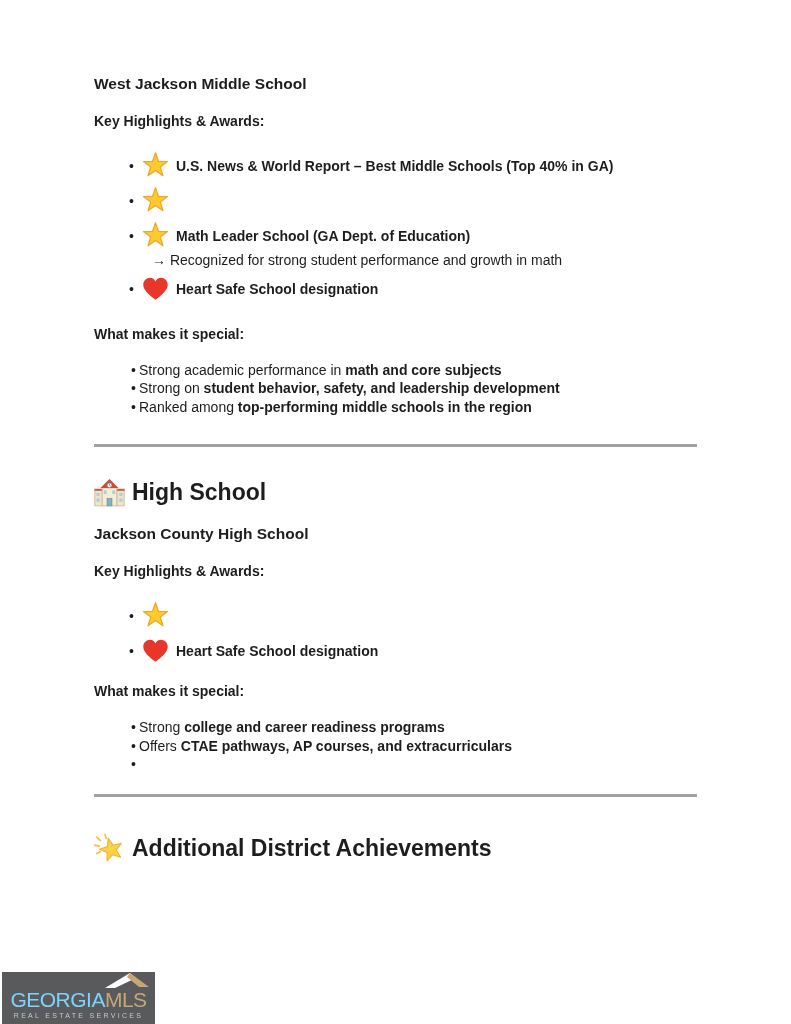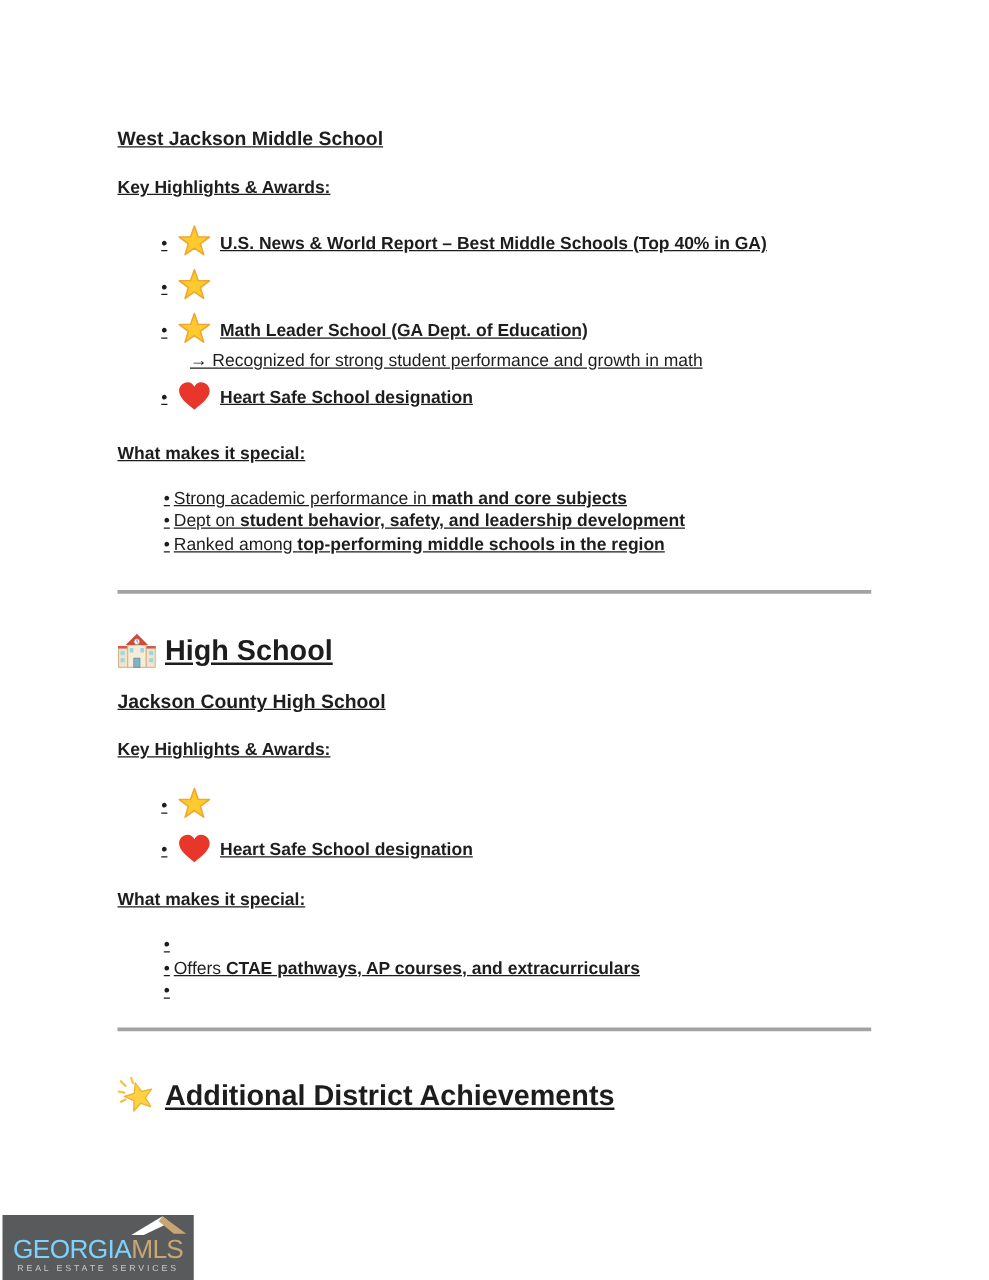--- a/index.html
+++ b/index.html
@@ -1,21 +1,21 @@
 <!DOCTYPE html>
 <html><head>
 <meta charset="utf-8">
 <style>
   html,body { margin:0; padding:0; background:#ffffff; }
   .page {
     width:791px; height:1024px; position:relative; overflow:hidden;
     background:#ffffff; color:#1d1d1d;
     font-family:"Liberation Sans", sans-serif;
   }
-  .content { padding:104px 94px 0 94px;text-decoration:underline; }
+  .content { padding:76px 94px 0 94px; }
 
   .school-name { font-size:15.5px; font-weight:bold; line-height:16px; margin:0 0 21px 0; }
   .sub-heading  { font-size:14px;  font-weight:bold; line-height:16px; margin:0; }
   .mt-20 { margin-top:20px; } .mt-15 { margin-top:15px; } .mt-19 { margin-top:19px; }
 
   ul.awards { list-style:none; margin:19px 0 0 35px; padding:0; }
   .award-row { display:flex; align-items:center; height:35px; }
   .dot { width:10px; flex:none; font-size:14px; }
   .dot::before { content:"\2022"; }
   .award-icon { width:29px; height:29px; flex:none; margin:0 6px 0 2px; display:flex; }
@@ -111,21 +111,21 @@
 
     <div class="sub-heading mt-20">What makes it special:</div>
 
     <ul class="special">
       <li>
         <span class="dot2"></span>
         <span class="li-text"><span>Strong academic performance in </span><b>math and core subjects</b></span>
       </li>
       <li>
         <span class="dot2"></span>
-        <span class="li-text"><span>Dept on </span><b>student behavior, safety, and leadership development</b></span>
+        <span class="li-text"><span>Strong on </span><b>student behavior, safety, and leadership development</b></span>
       </li>
       <li>
         <span class="dot2"></span>
         <span class="li-text"><span>Ranked among </span><b>top-performing middle schools in the region</b></span>
       </li>
     </ul>
 
     <hr class="rule">
 
     <div class="section-heading">
@@ -178,20 +178,21 @@
           <span class="award-text">Heart Safe School designation</span>
         </div>
       </li>
     </ul>
 
     <div class="sub-heading mt-15">What makes it special:</div>
 
     <ul class="special hs-special">
       <li>
         <span class="dot2"></span>
+        <span class="li-text"><span>Strong </span><b>college and career readiness programs</b></span>
       </li>
       <li>
         <span class="dot2"></span>
         <span class="li-text"><span>Offers </span><b>CTAE pathways, AP courses, and extracurriculars</b></span>
       </li>
       <li>
         <span class="dot2"></span>
       </li>
     </ul>
 

